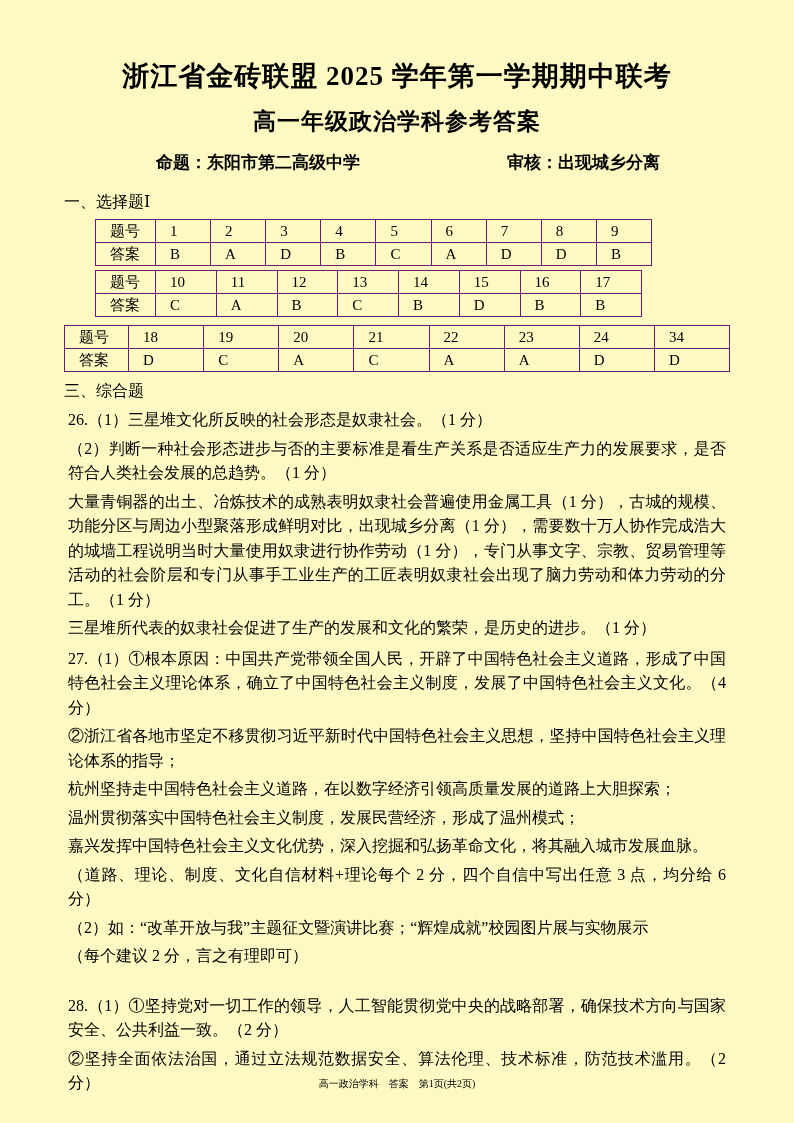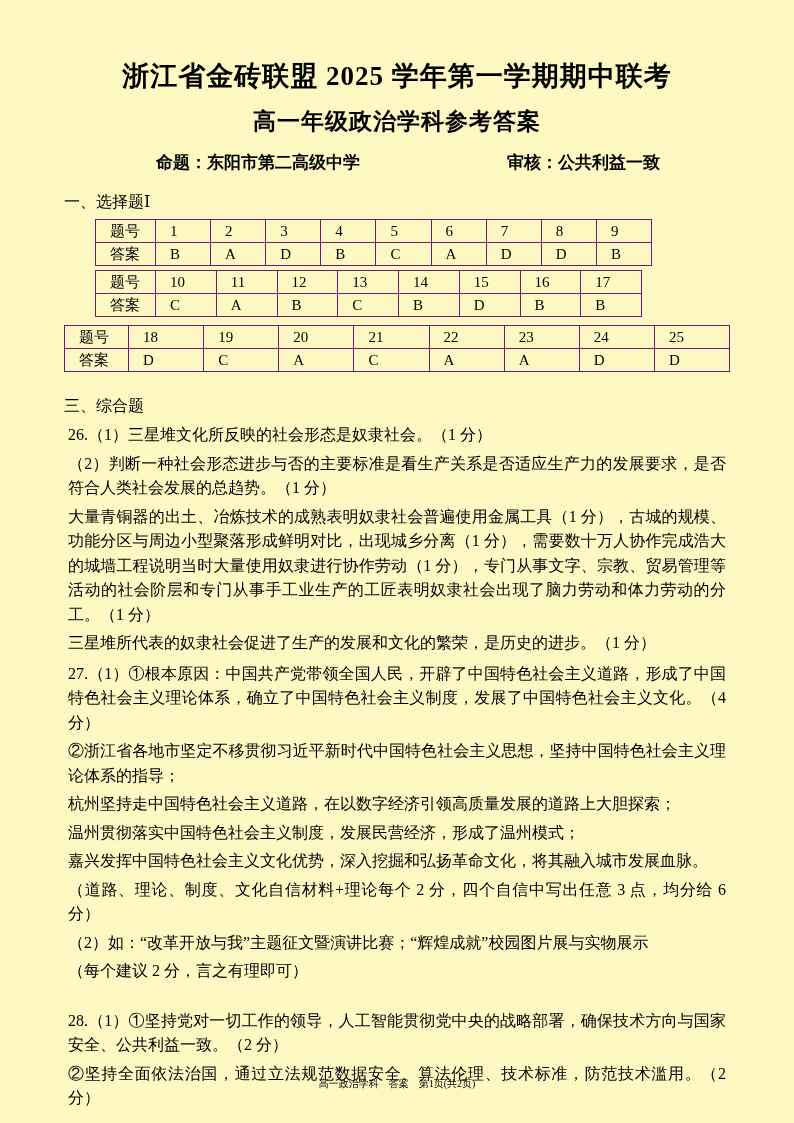--- a/index.html
+++ b/index.html
@@ -34,21 +34,21 @@
     text-align:left;
     vertical-align:middle;
     overflow:hidden;
   }
   .tbl1  { width:557px; margin-left:31px; }
   .tbl1b { width:547px; margin-left:31px; margin-top:4px; }
   .tbl1 td:first-child, .tbl1b td:first-child { width:60px; }
   .tbl2  { width:666px; margin-top:8px; }
   .tbl2 td:first-child { width:64px; }
   .sec2-heading { margin-top:24px; }
-  .sec3-heading { margin-top:24px; }
+  .sec3-heading { margin-top:9px; }
   .answers { margin-top:6px; font-size:16px; }
   .answers p {
     margin:4px;
     line-height:24.5px;
     text-align:justify;
   }
   .block-q28 { margin-top:25px; }
   .footer {
     position:absolute;
     left:0; right:0; bottom:32px;
@@ -59,21 +59,21 @@
 </head>
 <body>
 
 <div class="page">
 
   <h1 class="title">浙江省金砖联盟 2025 学年第一学期期中联考</h1>
   <h2 class="subtitle">高一年级政治学科参考答案</h2>
 
   <div class="meta-row">
     <span>命题：东阳市第二高级中学</span>
-    <span>审核：公共利益一致</span>
+    <span>审核：出现城乡分离</span>
   </div>
 
   <div>
     <div class="section-heading">一、选择题Ⅰ</div>
     <table class="tbl tbl1">
       <tbody>
           <tr>
             <td>题号</td>
             <td>1</td>
             <td>2</td>
@@ -132,21 +132,21 @@
       <tbody>
           <tr>
             <td>题号</td>
             <td>18</td>
             <td>19</td>
             <td>20</td>
             <td>21</td>
             <td>22</td>
             <td>23</td>
             <td>24</td>
-            <td>25</td>
+            <td>34</td>
           </tr>
           <tr>
             <td>答案</td>
             <td>D</td>
             <td>C</td>
             <td>A</td>
             <td>C</td>
             <td>A</td>
             <td>A</td>
             <td>D</td>

